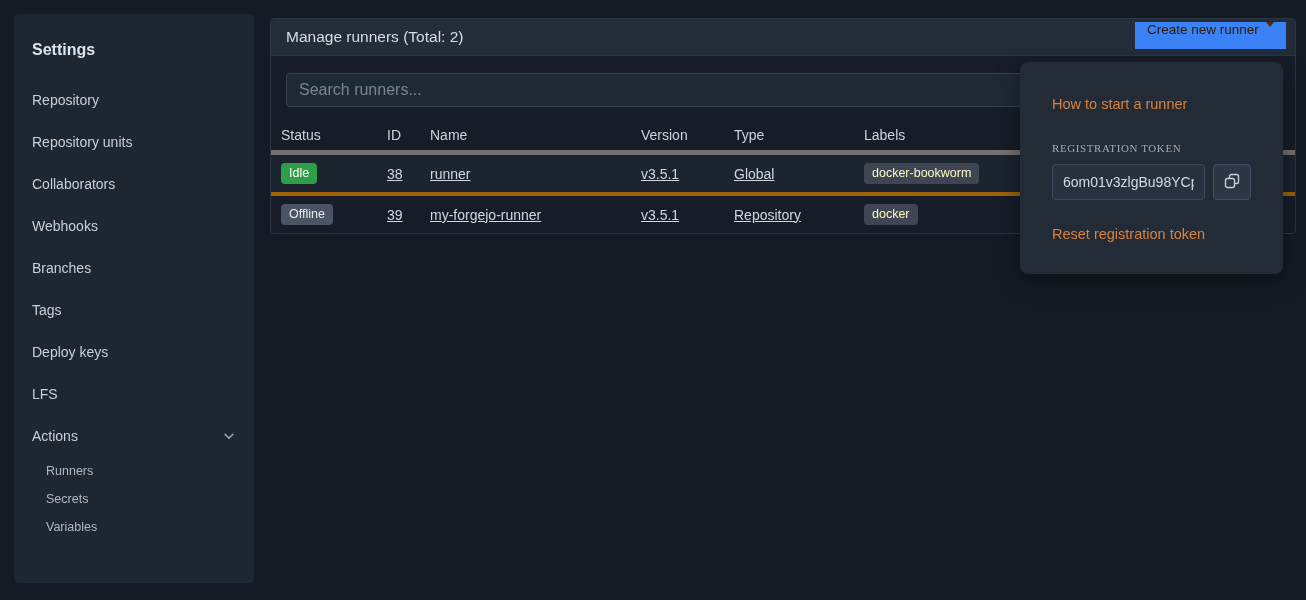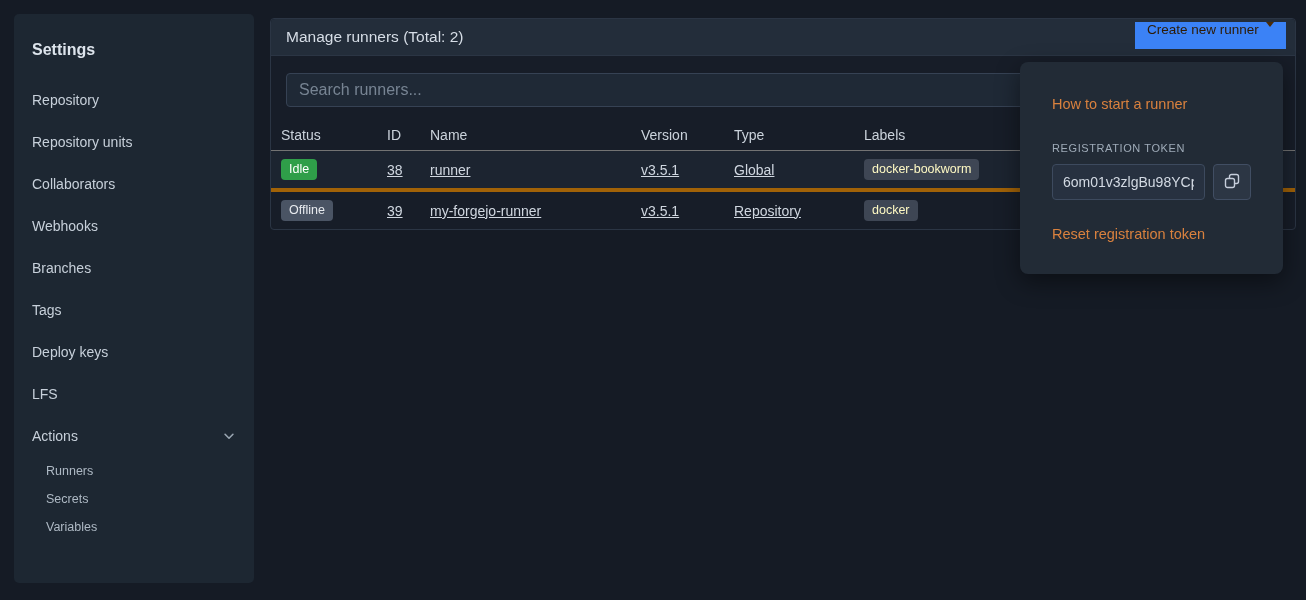--- a/index.html
+++ b/index.html
@@ -45,21 +45,21 @@
   .search-input {
     width:100%; height:34px; background:#1f2936; border:1px solid #364254;
     border-radius:4px; color:#22c55e; font-size:16px; padding:0 12px;
     font-family:inherit; outline:none;
   }
   .search-input::placeholder { color:#778493; }
 
   table.runners { width:100%; border-collapse:collapse; font-size:14px; }
   table.runners th {
     text-align:left; font-weight:400; color:#cbd3dc;
-    padding:7px 10px; border-bottom:1px solid #737373;
+    padding:7px 10px; border-bottom:5px solid #737373;
   }
   table.runners td { padding:8px 10px; color:#d0d7e0;text-decoration:underline; }
   table.runners tr.row-odd { background:#1c2430; }
   table.runners tr.row-even { background:transparent; }
   table.runners tr + tr td { border-top:4px solid #a16207; }
   .col-status { width:106px; } .col-id { width:43px;margin-top:12px; } .col-name { width:211px; }
   .col-version { width:93px; } .col-type { width:130px; }
 
   .badge {
     display:inline-block; padding:2px 8px; border-radius:4px;
@@ -83,21 +83,21 @@
 
   
   .dropdown-panel {
     position:absolute; left:1020px; top:62px; width:263px; z-index:20;
     background:#222b36; border-radius:8px; padding:32px;
     box-shadow:0 8px 24px rgba(0,0,0,0.45);
   }
   .panel-link { color:#d9813e; font-size:14.5px; cursor:pointer; display:inline-block; }
   .howto { margin:2px 0 30px; }
   .token-label {
-    font-size:11px; letter-spacing:.6px; color:#9fabb8; margin-bottom:10px;
+    font-size:11px; letter-spacing:.6px; color:#9fabb8; margin-bottom:10px;font-family:Liberation Serif, serif;
   }
   .token-row { display:flex; gap:8px; margin-bottom:26px; }
   .token-input {
     flex:1; min-width:0; height:36px; background:#273140; border:1px solid #3d4a5e;
     border-radius:4px; color:#d3dae3; font-size:14px; padding:0 10px;
     font-family:inherit; outline:none;
   }
   .copy-btn {
     width:38px; height:36px; flex:0 0 auto; background:#2c3644;
     border:1px solid #414e63; border-radius:4px; cursor:pointer;

